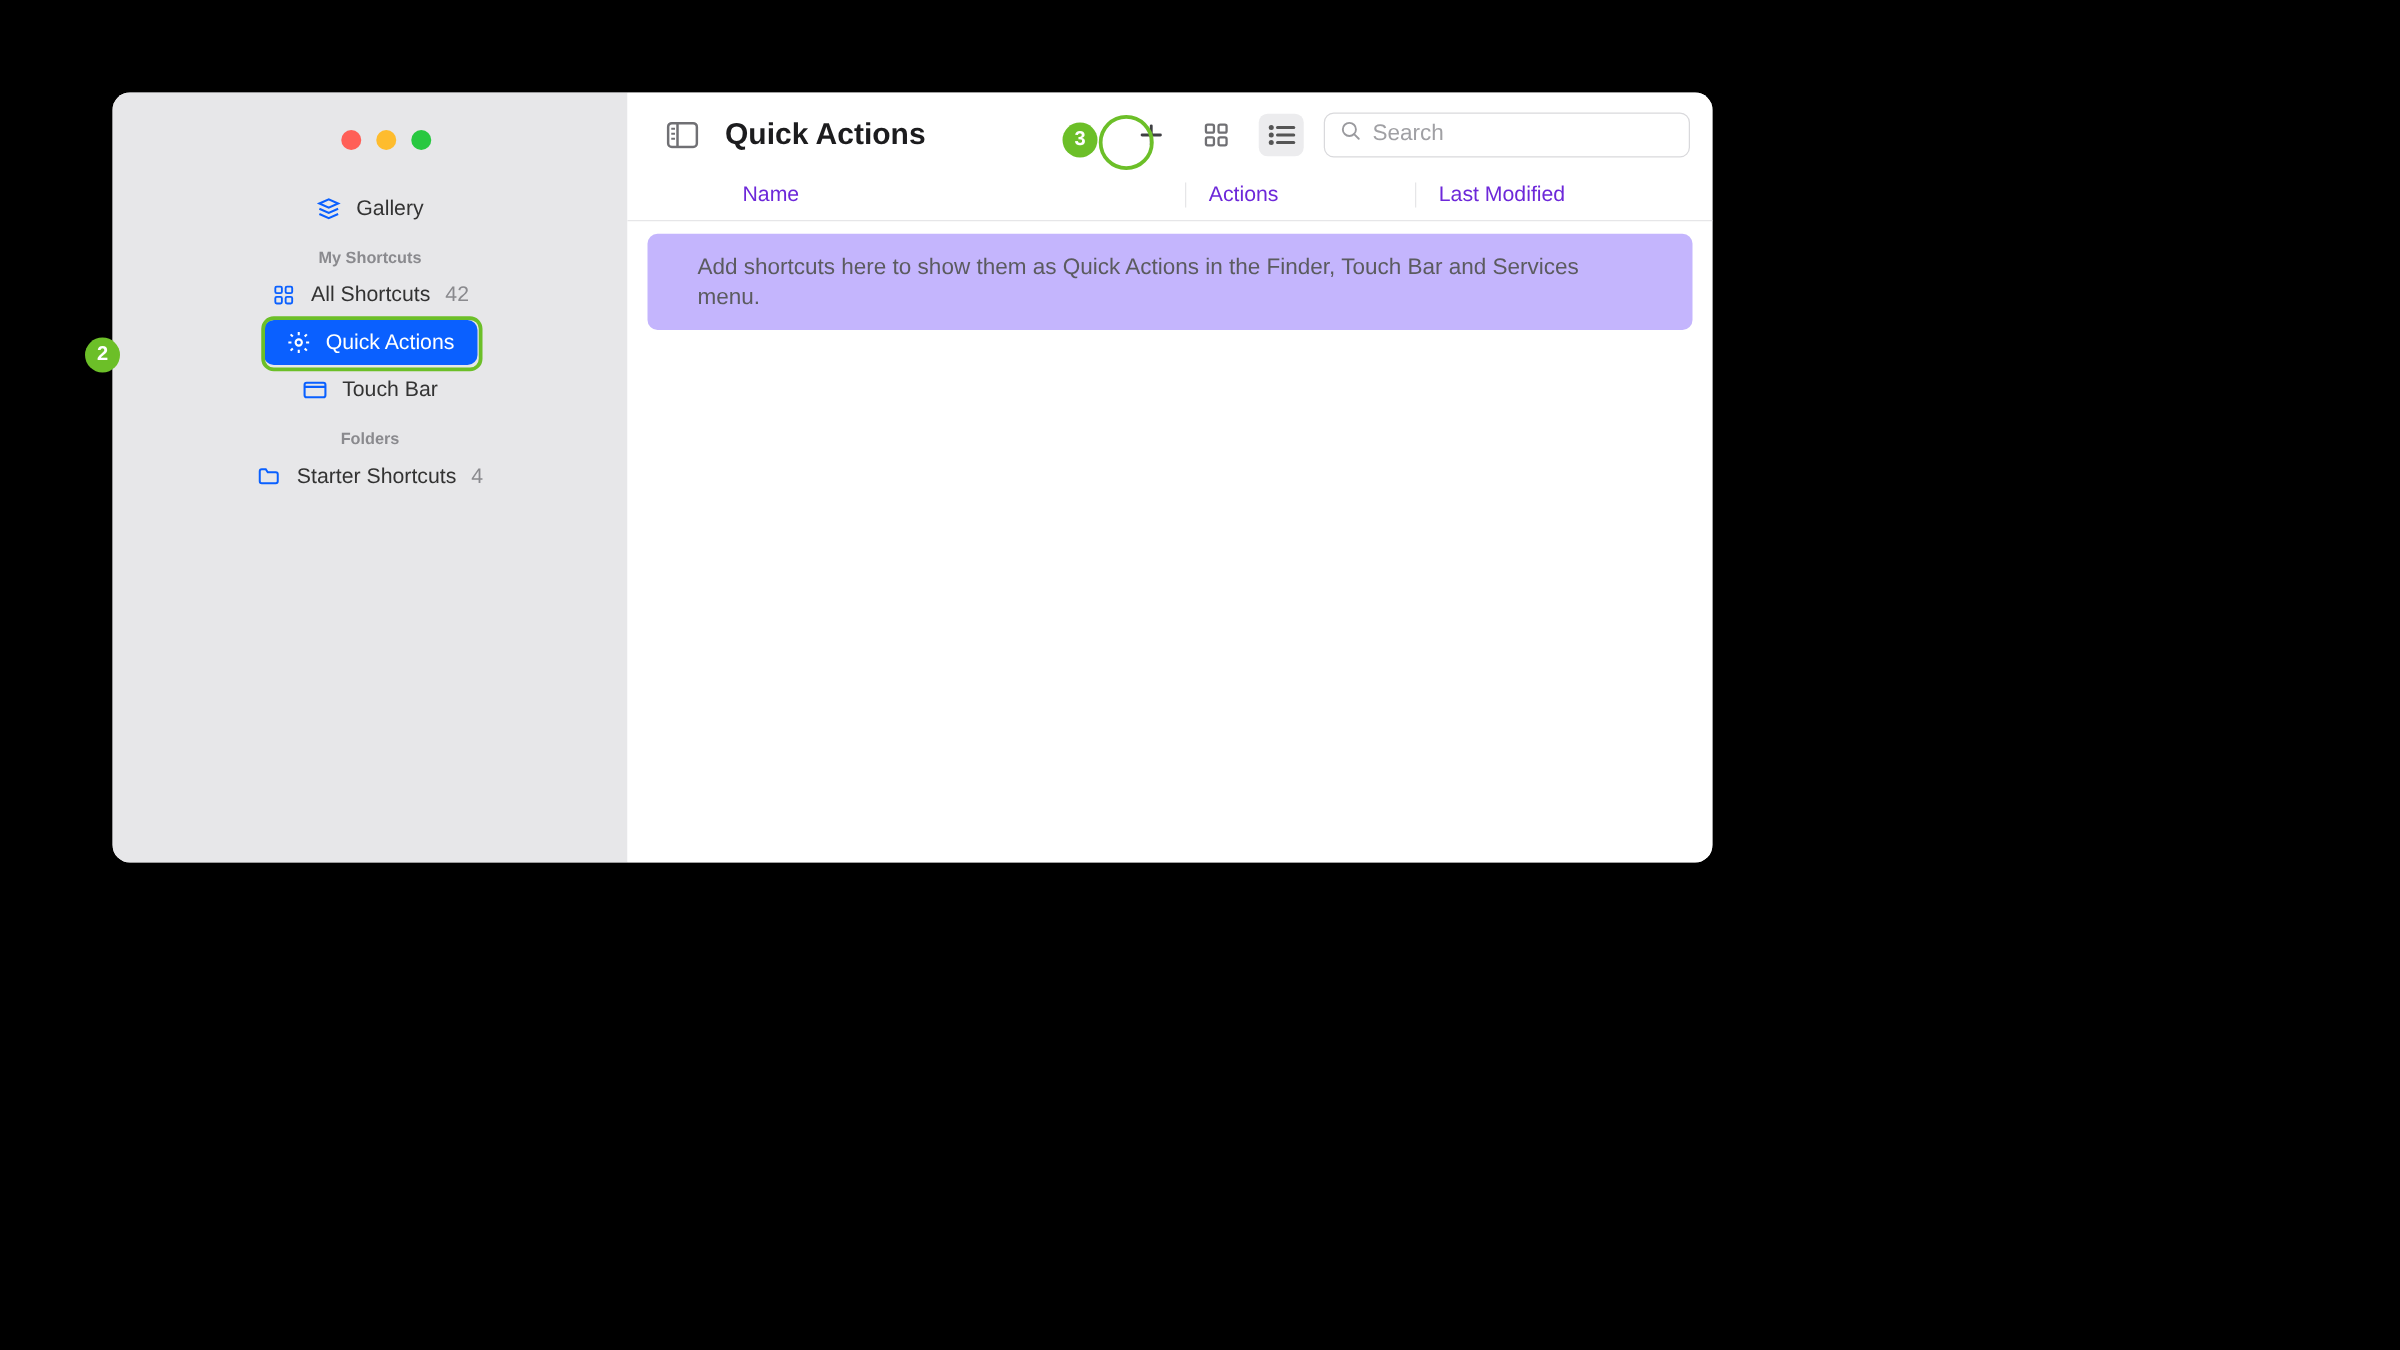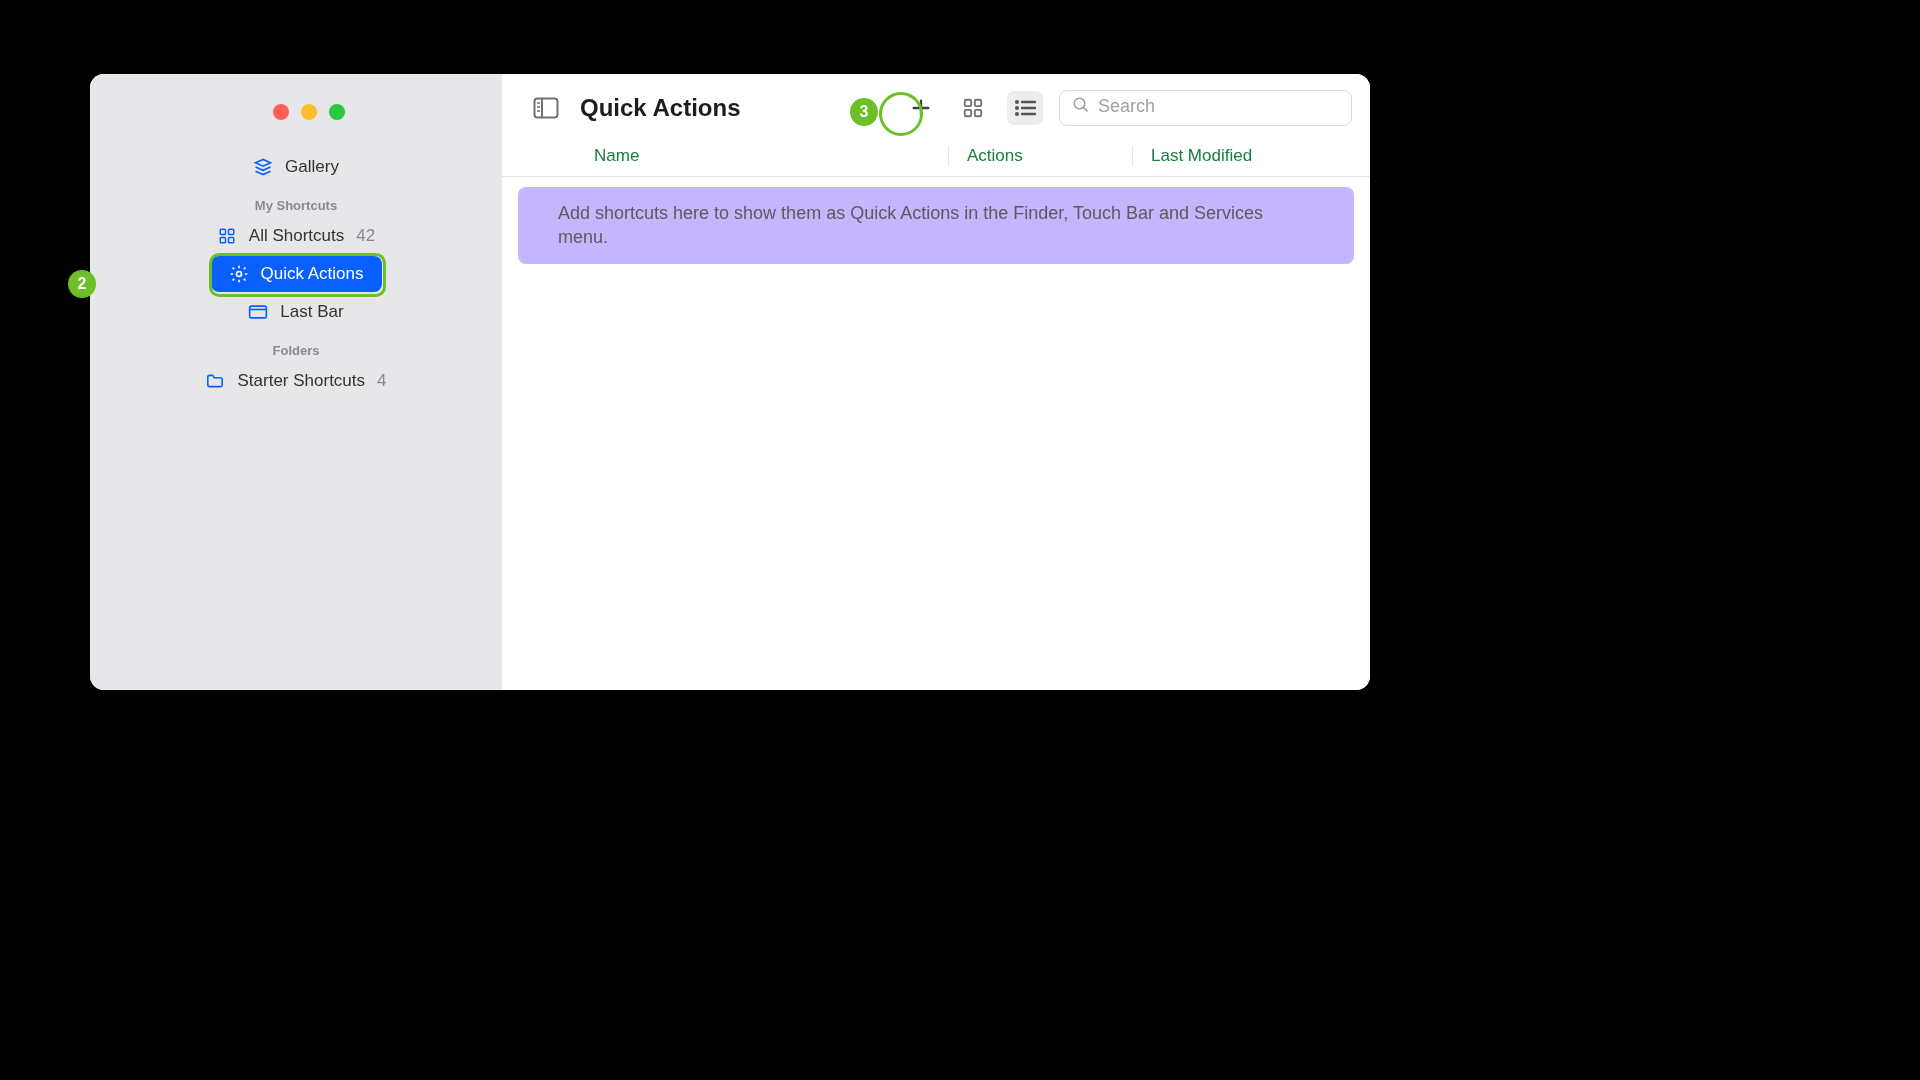--- a/index.html
+++ b/index.html
@@ -108,21 +108,21 @@
   outline: none;
   font-size: 18px;
   flex:1;
   color: #333;
   background: transparent;
 }
 .search input::placeholder { color: #a0a0a4; }
 
 .columns {
   display: flex;
-  color: #15803d;
+  color: #6d28d9;
   font-size: 17px;
   padding: 8px 0 10px 0;
   border-bottom: 1px solid #e6e6e8;
 }
 .col-name { padding-left: 92px; flex: 1; }
 .col-actions { width: 184px; border-left: 1px solid #e6e6e8; padding-left: 18px; }
 .col-modified { width: 238px; border-left: 1px solid #e6e6e8; padding-left: 18px; }
 
 .empty-row {
   margin: 10px 16px;
@@ -211,21 +211,21 @@
       </div>
     </div>
 
     <div class="side-item">
       <span class="icon">
         <svg width="20" height="16" viewBox="0 0 24 18">
             <rect x="2" y="2" width="20" height="14" rx="2" fill="none" stroke="#0a60ff" stroke-width="2"></rect>
             <line x1="2" y1="6" x2="22" y2="6" stroke="#0a60ff" stroke-width="2"></line>
           </svg>
       </span>
-      <span>Last Bar</span>
+      <span>Touch Bar</span>
     </div>
 
     <div class="side-header">Folders</div>
 
     <div class="side-item">
       <span class="icon">
         <svg width="20" height="16" viewBox="0 0 24 20">
             <path fill="none" stroke="#0a60ff" stroke-width="2" d="M3 5a2 2 0 012-2h4l2 3h8a2 2 0 012 2v7a2 2 0 01-2 2H5a2 2 0 01-2-2V5z"></path>
           </svg>
       </span>

